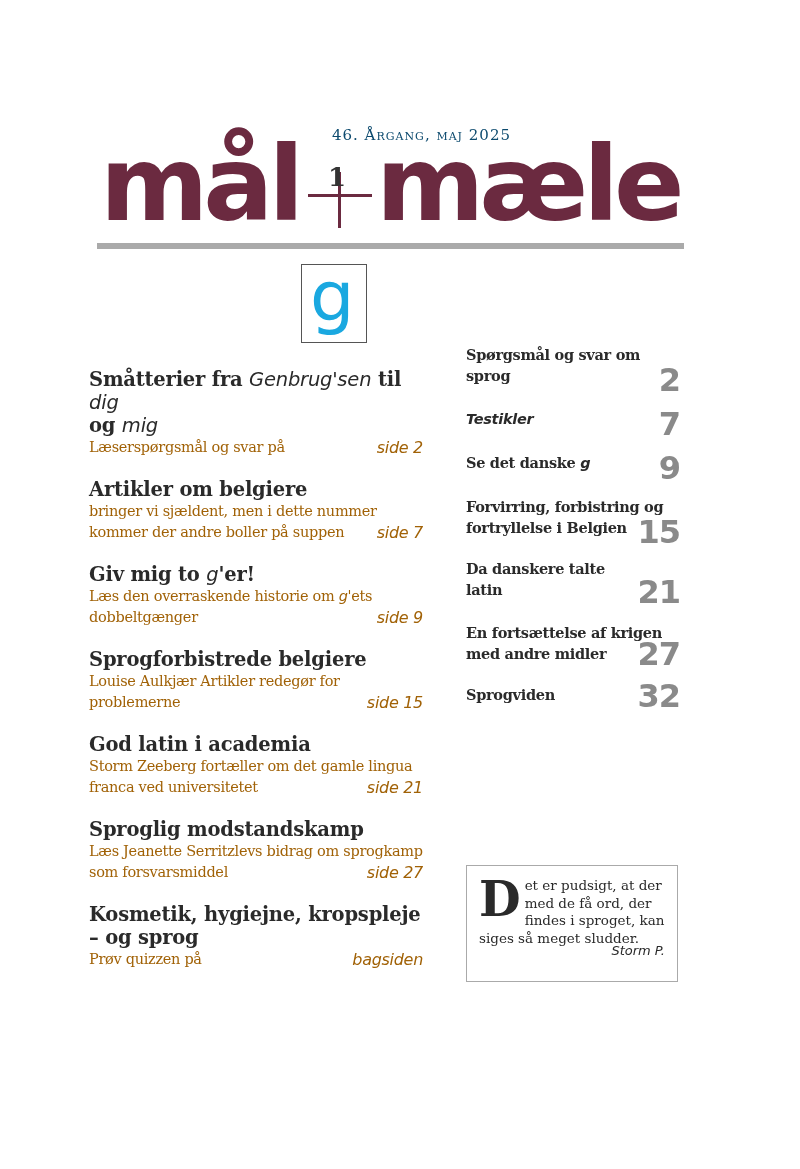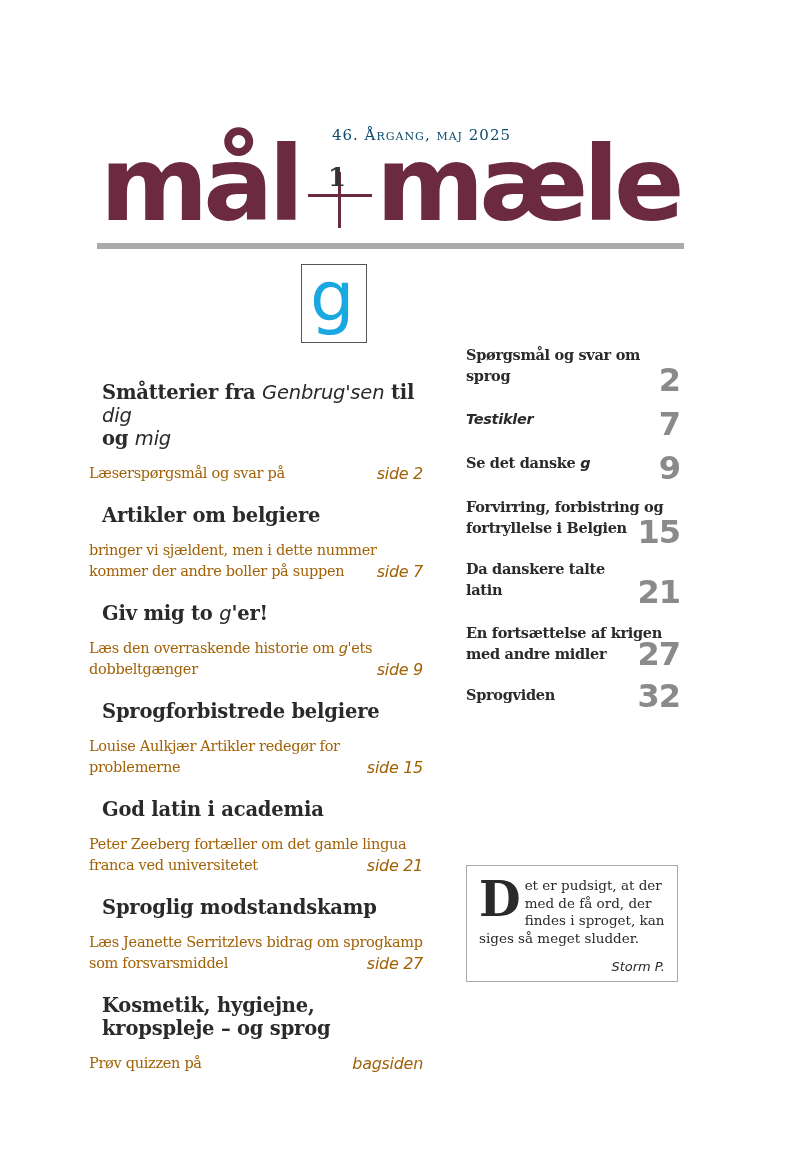--- a/index.html
+++ b/index.html
@@ -19,40 +19,40 @@
   .logo .w2 { position:absolute; left:280px; top:0; }
   .rule { position:absolute; left:97px; top:243px; width:587px; height:6px; background:#aaaaaa; }
 
   .g-box { position:absolute; left:301px; top:264px; width:64px; height:77px; border:1px solid #555;
            background:#fff; }
   .g-box span { position:absolute; left:8px; top:-8px; font-family:"DejaVu Sans", sans-serif; font-size:70px;
                 color:#1aa8e0; line-height:80px; }
 
   .left-col { position:absolute; left:89px; top:368px; width:340px; }
   .article { margin-bottom:20px; }
-  .article h2 { margin:13px; font-family:"DejaVu Serif", serif; font-weight:bold; font-size:19.5px; line-height:23px;
+  .article h2 { margin:0; font-family:"DejaVu Serif", serif; font-weight:bold; font-size:19.5px; line-height:23px;
                 color:#2a2a2a; letter-spacing:-0.2px; }
   .article h2 i { font-weight:normal; font-style:italic; font-family:"DejaVu Sans", sans-serif; }
   .article .desc { position:relative; font-size:14.5px; line-height:21px; color:#a16207; letter-spacing:-0.3px; }
   .article .page { position:absolute; right:6px; bottom:0; font-style:italic; font-family:"DejaVu Sans", sans-serif;
                    font-size:16px; }
 
   .right-col { position:absolute; left:466px; top:344px; width:214px; }
   .toc { position:absolute; left:0; width:214px; }
   .toc .t { font-family:"DejaVu Serif", serif; font-weight:bold; font-size:14.5px; line-height:21px; color:#2a2a2a;
             width:200px; letter-spacing:-0.3px; }
   .toc .t i { font-family:"DejaVu Sans", sans-serif; }
   .toc .n { position:absolute; right:0; font-family:"DejaVu Sans", sans-serif; font-weight:bold; color:#8a8a8a;
             font-size:32px; line-height:32px; letter-spacing:-1px; }
 
   .quote { position:absolute; left:466px; top:865px; width:212px; height:117px; border:1px solid #aaa;
            box-sizing:border-box; padding:11px 10px 0 12px; font-size:13.5px; line-height:17.5px; color:#2a2a2a; }
   .quote .drop { float:left; font-size:48px; line-height:40px; font-weight:bold; margin:2px 4px 0 0;
                  font-family:"DejaVu Serif", serif; color:#2a2a2a; }
-  .quote .author { position:absolute; right:12px; bottom:6px; font-style:italic; font-size:13px;
+  .quote .author { position:absolute; right:12px; bottom:22px; font-style:italic; font-size:13px;
                    font-family:"DejaVu Sans", sans-serif; }
 </style>
 </head>
 <body>
 
 <div class="masthead">
   <div class="issue-line">46. Årgang, maj 2025</div>
   <div class="logo">
     <span class="w1">mål</span>
     <span class="plus">
@@ -81,21 +81,21 @@
   <div class="article">
     <h2><span>Giv mig to </span><i>g</i><span>'er!</span></h2>
     <div class="desc"><span>Læs den overraskende historie om </span><i style="font-family:'DejaVu Sans',sans-serif">g</i><span>'ets dobbeltgænger</span><span class="page">side 9</span></div>
   </div>
   <div class="article">
     <h2>Sprogforbistrede belgiere</h2>
     <div class="desc"><span>Louise Aulkjær Artikler redegør for problemerne</span><span class="page">side 15</span></div>
   </div>
   <div class="article">
     <h2>God latin i academia</h2>
-    <div class="desc"><span>Peter Zeeberg fortæller om det gamle lingua franca ved universitetet</span><span class="page">side 21</span></div>
+    <div class="desc"><span>Storm Zeeberg fortæller om det gamle lingua franca ved universitetet</span><span class="page">side 21</span></div>
   </div>
   <div class="article">
     <h2>Sproglig modstandskamp</h2>
     <div class="desc"><span>Læs Jeanette Serritzlevs bidrag om sprogkamp som forsvarsmiddel</span><span class="page">side 27</span></div>
   </div>
   <div class="article">
     <h2>Kosmetik, hygiejne, kropspleje – og sprog</h2>
     <div class="desc"><span>Prøv quizzen på</span><span class="page">bagsiden</span></div>
   </div>
 </div>

